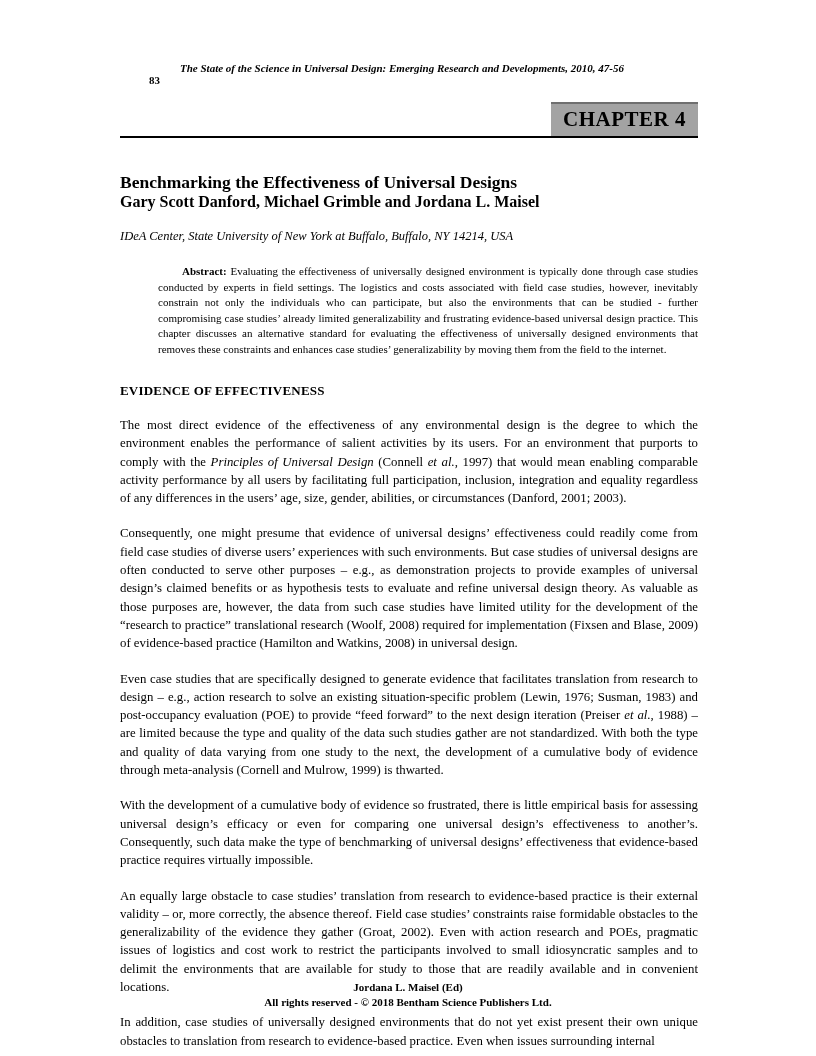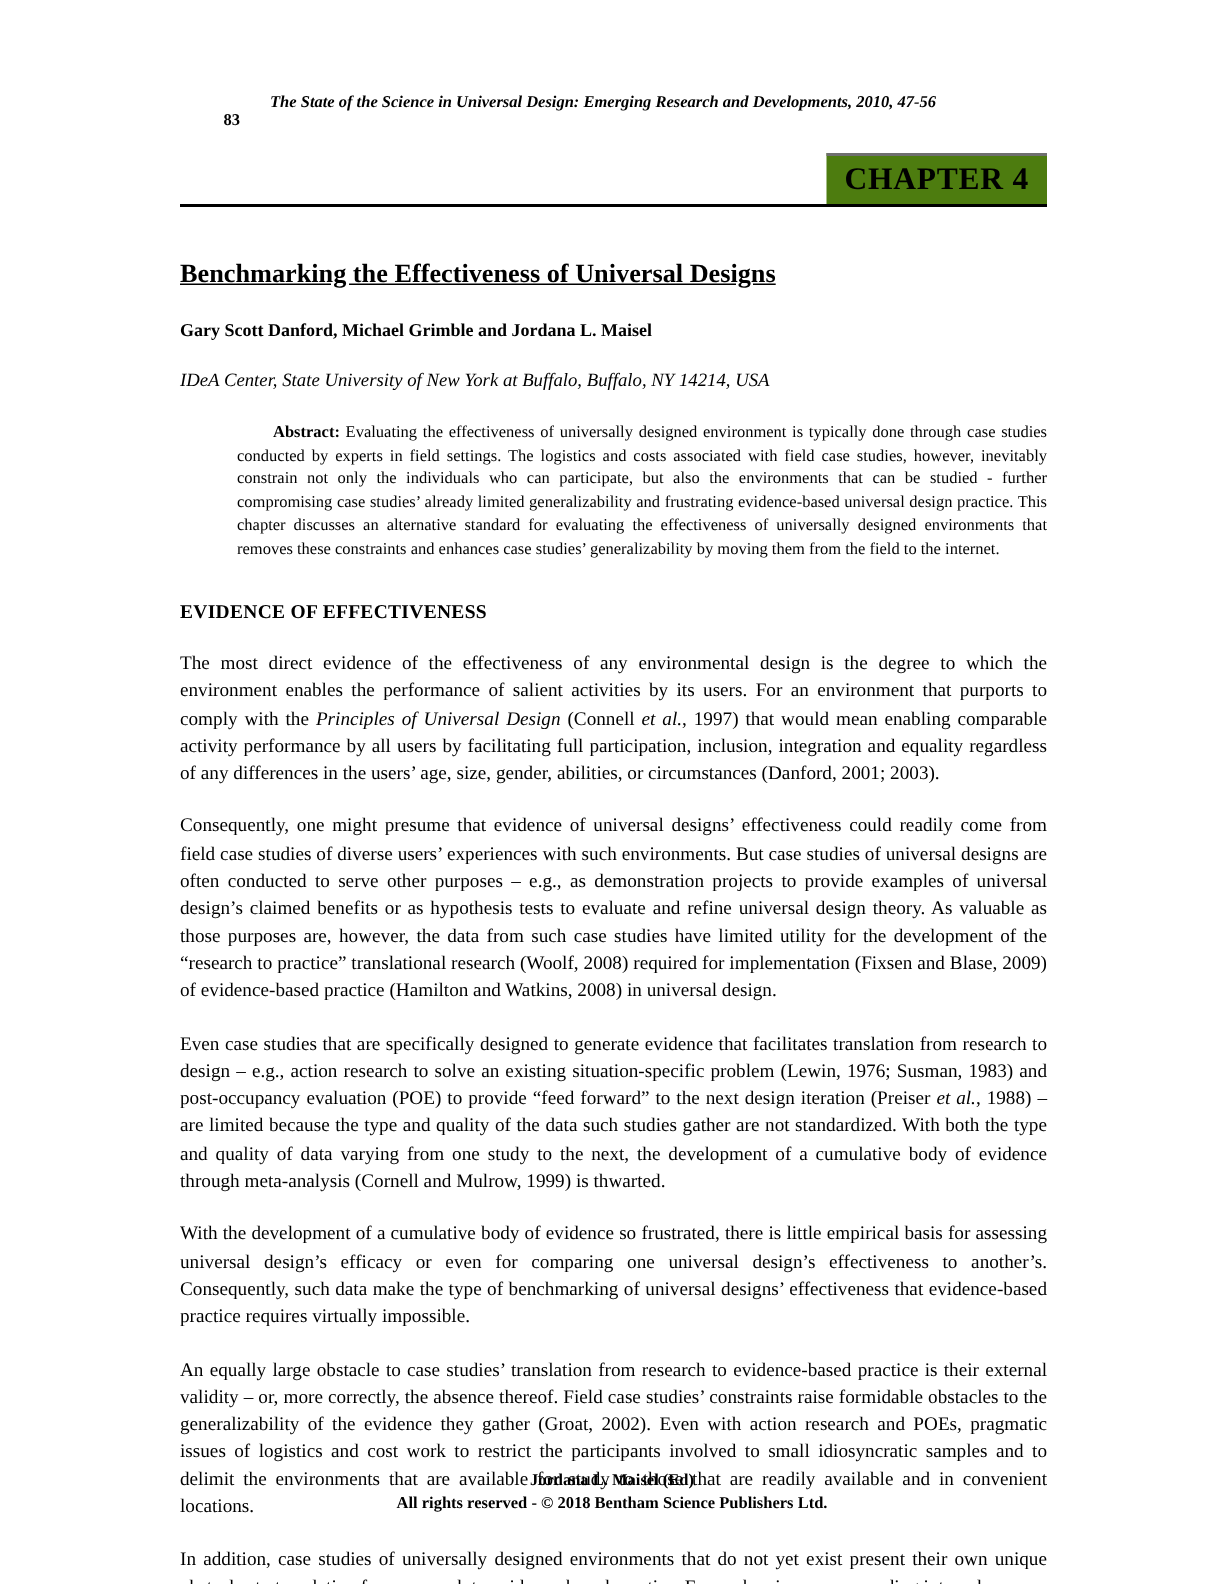--- a/index.html
+++ b/index.html
@@ -18,30 +18,30 @@
   .running-header {
     display: flex; align-items: baseline;
     font-size: 11px; font-weight: bold; font-style: italic; flex-direction: column;
   }
   .running-header .rtitle { flex: 1; text-align: center; padding-left: 60px; }
   .running-header .pageno { font-style: normal; font-weight: bold; width: 40px; text-align: right; }
   
   .chapter-row { margin-top: 16px; text-align: right; }
   .chapter-badge {
     display: inline-block;
-    background: #4d7c0f;
+    background: #a3a3a3;
     border-top: 2px solid #6f6f6f;
     padding: 3px 12px 4px 12px;
     font-size: 21px; font-weight: bold;
     letter-spacing: 0.5px;
   }
   .rule { border: 0; border-top: 2px solid #000; margin: 0; }
   
-  .doc-title { margin-top: 34px; font-size: 17.5px; font-weight: bold; text-decoration: underline; }
-  .authors   { margin-top: 20px; font-size: 12px; font-weight: bold; }
+  .doc-title { margin-top: 34px; font-size: 17.5px; font-weight: bold; }
+  .authors   { font-size: 16px; font-weight: bold; }
   .affiliation { margin-top: 18px; font-size: 12.5px; font-style: italic; }
   
   .abstract {
     margin-top: 20px;
     padding-left: 38px;
     font-size: 11px; line-height: 15.5px;
     text-align: justify;
   }
   .abstract b { font-weight: bold; margin-left: 24px; }
   

